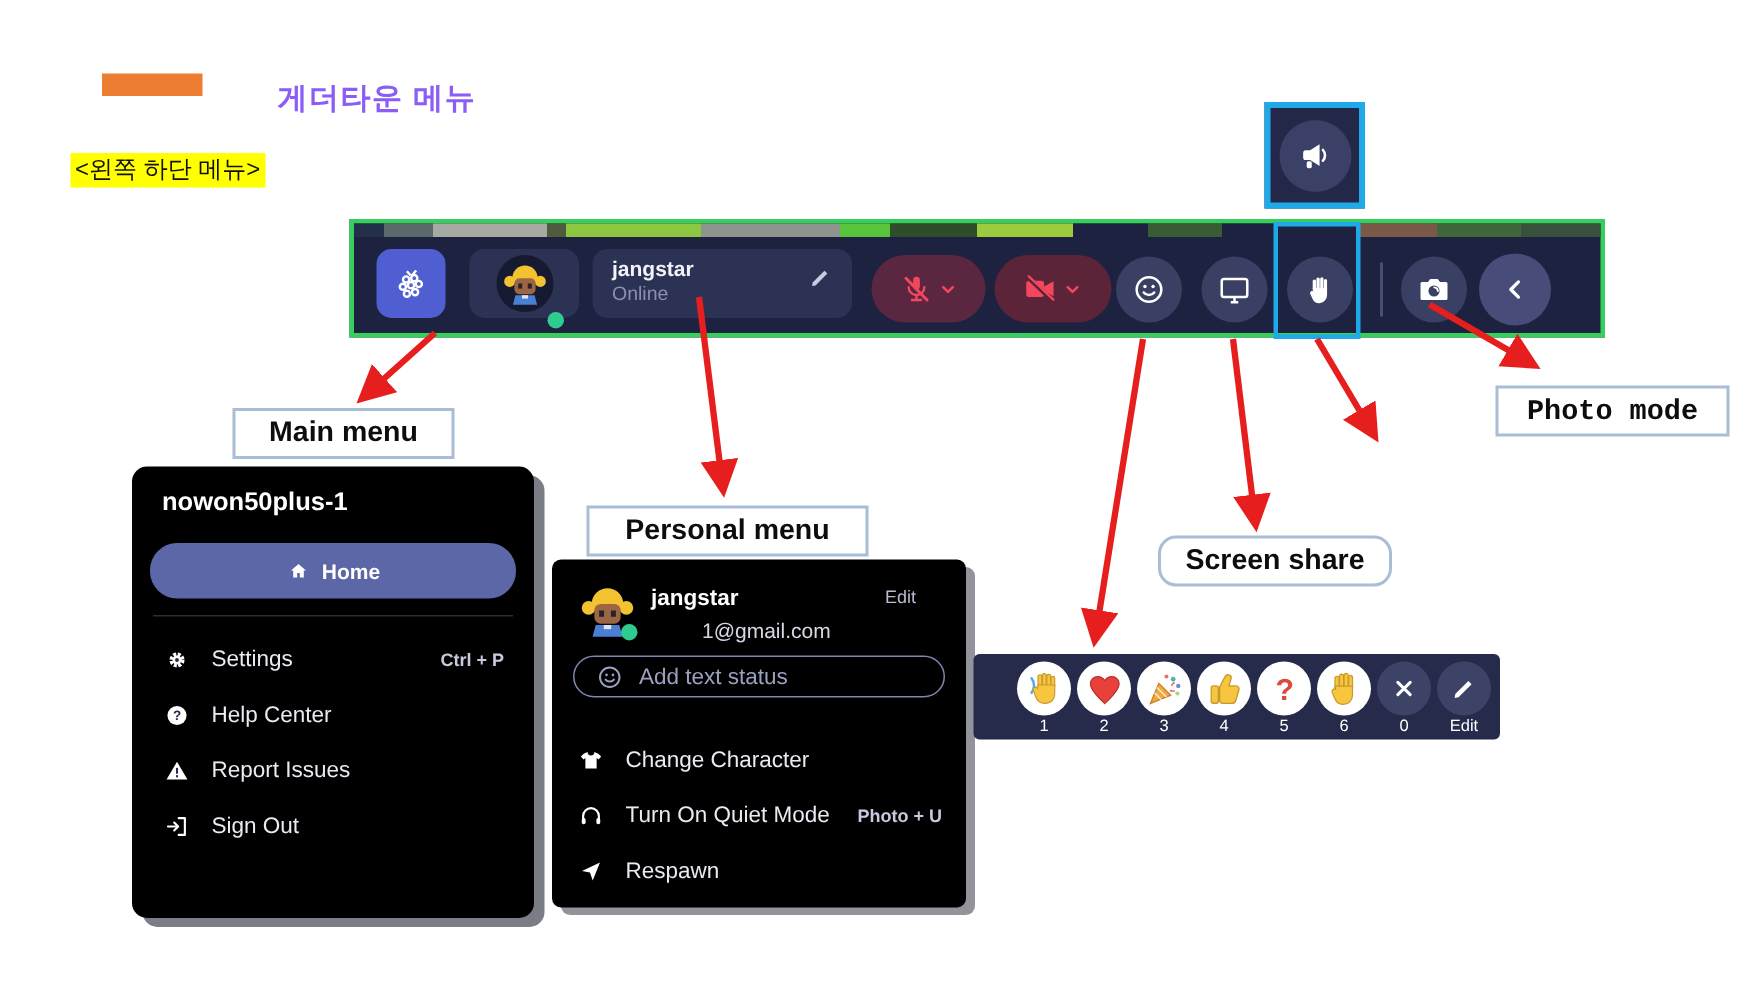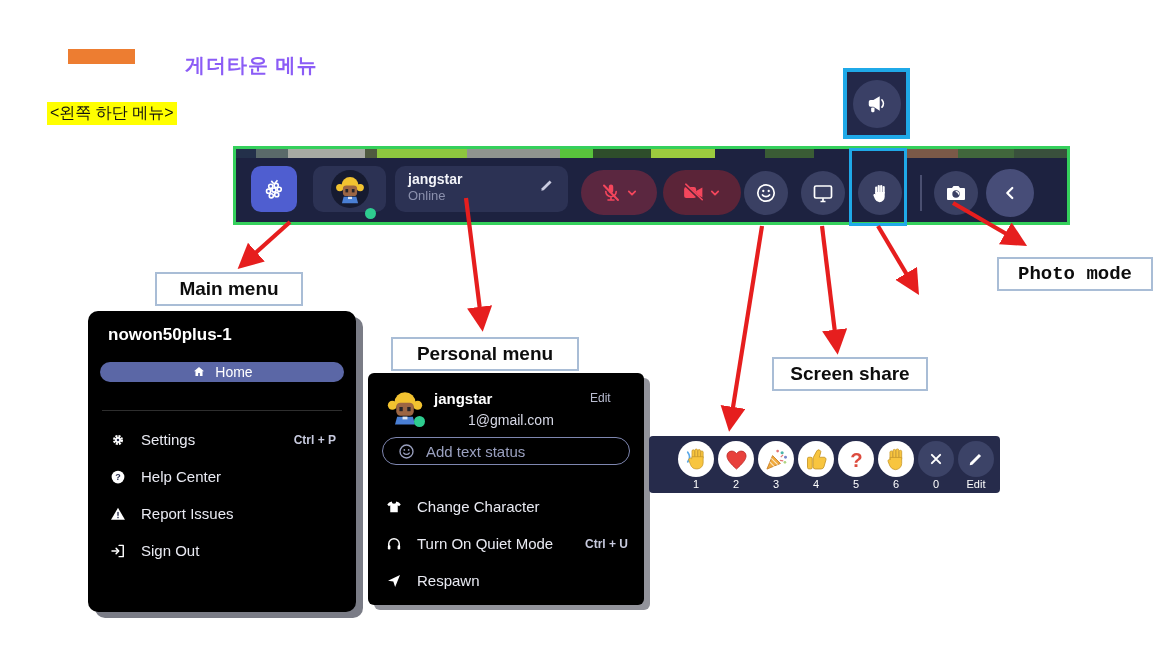--- a/index.html
+++ b/index.html
@@ -34,29 +34,29 @@
 
   
   .spotlight-box{left:843px;top:68px;width:67px;height:71px;border:4px solid #1fa9e8;background:#232849;box-sizing:border-box;}
   .spotlight-circle{width:48px;height:48px;border-radius:50%;background:#3a4066;}
 
   
   .label-box{background:#fff;border:2px solid #a9bdd6;box-sizing:border-box;font-weight:bold;font-size:19px;color:#0d0d0d;display:flex;align-items:center;justify-content:center;}
   .lb-spotlight{left:921px;top:68px;width:198px;height:33px;font-size:20px;}
   .lb-main{left:155px;top:272px;width:148px;height:34px;}
   .lb-personal{left:391px;top:337px;width:188px;height:34px;}
-  .lb-screen{left:772px;top:357px;width:156px;height:34px;}
+  .lb-screen{left:772px;top:357px;width:156px;height:34px;border-radius:12px;}
   .lb-raise{left:890px;top:299px;width:156px;height:34px;}
   .lb-photo{left:997px;top:257px;width:156px;height:34px;font-family:Liberation Mono, monospace;}
 
   
   .panel{background:#000000;color:#e9eaf2;}
   .main-panel{left:88px;top:311px;width:268px;height:301px;border-radius:10px;box-shadow:7px 6px 0 rgba(13,16,34,.55);}
   .space-name{left:20px;top:14px;font-size:17px;font-weight:bold;color:#fff;}
-  .home-btn{left:12px;top:51px;width:244px;height:20px;border-radius:18px;background:#5b67a6;gap:8px;font-size:14px;font-weight:normal;color:#fff;}
+  .home-btn{left:12px;top:51px;width:244px;height:37px;border-radius:18px;background:#5b67a6;gap:8px;font-size:14px;font-weight:bold;color:#fff;}
   .mm-divider{left:14px;top:99px;width:240px;height:1px;background:rgba(255,255,255,.18);}
   .menu-items{left:0;top:110px;width:268px;box-sizing:border-box;padding:0 20px;}
   .menu-item{display:flex;align-items:center;gap:13px;height:37px;font-size:15px;color:#e9eaf2;}
   .shortcut{margin-left:auto;font-size:12px;font-weight:bold;color:#c7cade;}
   .mi-icon{width:20px;display:flex;justify-content:center;align-items:center;flex:none;}
 
   
   .personal-panel{left:368px;top:373px;width:276px;height:232px;border-radius:6px;box-shadow:6px 5px 0 rgba(13,16,34,.45);}
   .pp-avatar{left:16px;top:13px;width:42px;height:42px;}
   .pp-dot{left:46px;top:43px;}
@@ -364,21 +364,21 @@
       </div>
       <div class="menu-item">
         <span class="mi-icon">
           <svg width="18" height="18" viewBox="0 0 24 24">
               <path d="M5 15.5v-3.5a7 7 0 0114 0v3.5" fill="none" stroke="#fff" stroke-width="1.9"></path>
               <rect x="3.8" y="13.8" width="3.4" height="5.6" rx="1.6" fill="#fff"></rect>
               <rect x="16.8" y="13.8" width="3.4" height="5.6" rx="1.6" fill="#fff"></rect>
             </svg>
         </span>
         <span>Turn On Quiet Mode</span>
-        <span class="shortcut">Ctrl + U</span>
+        <span class="shortcut">Photo + U</span>
       </div>
       <div class="menu-item">
         <span class="mi-icon">
           <svg width="18" height="18" viewBox="0 0 24 24">
               <path d="M4 11.5L20 4l-6.5 16-2.4-7.2z" fill="#fff"></path>
             </svg>
         </span>
         <span>Respawn</span>
       </div>
     </div>

